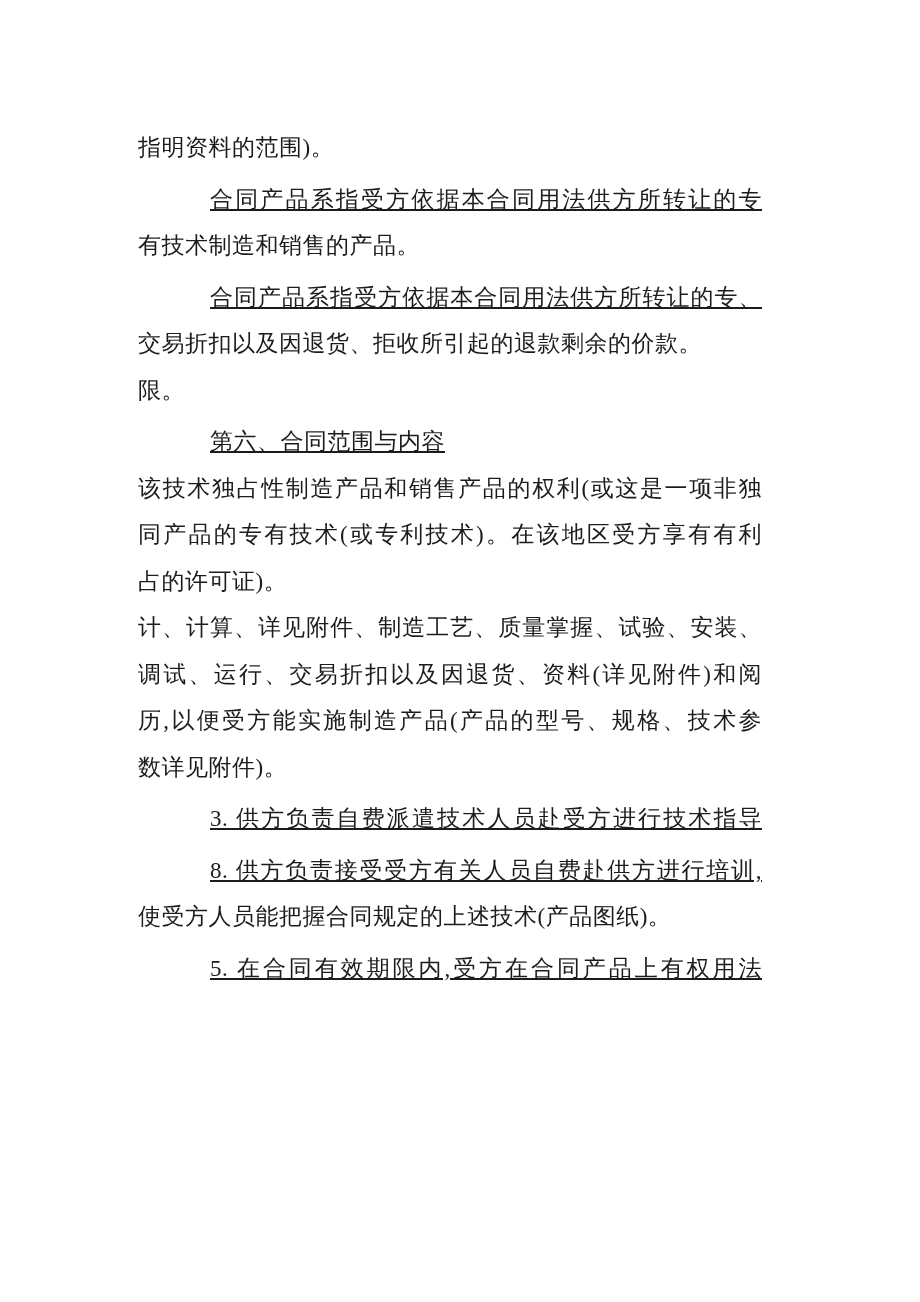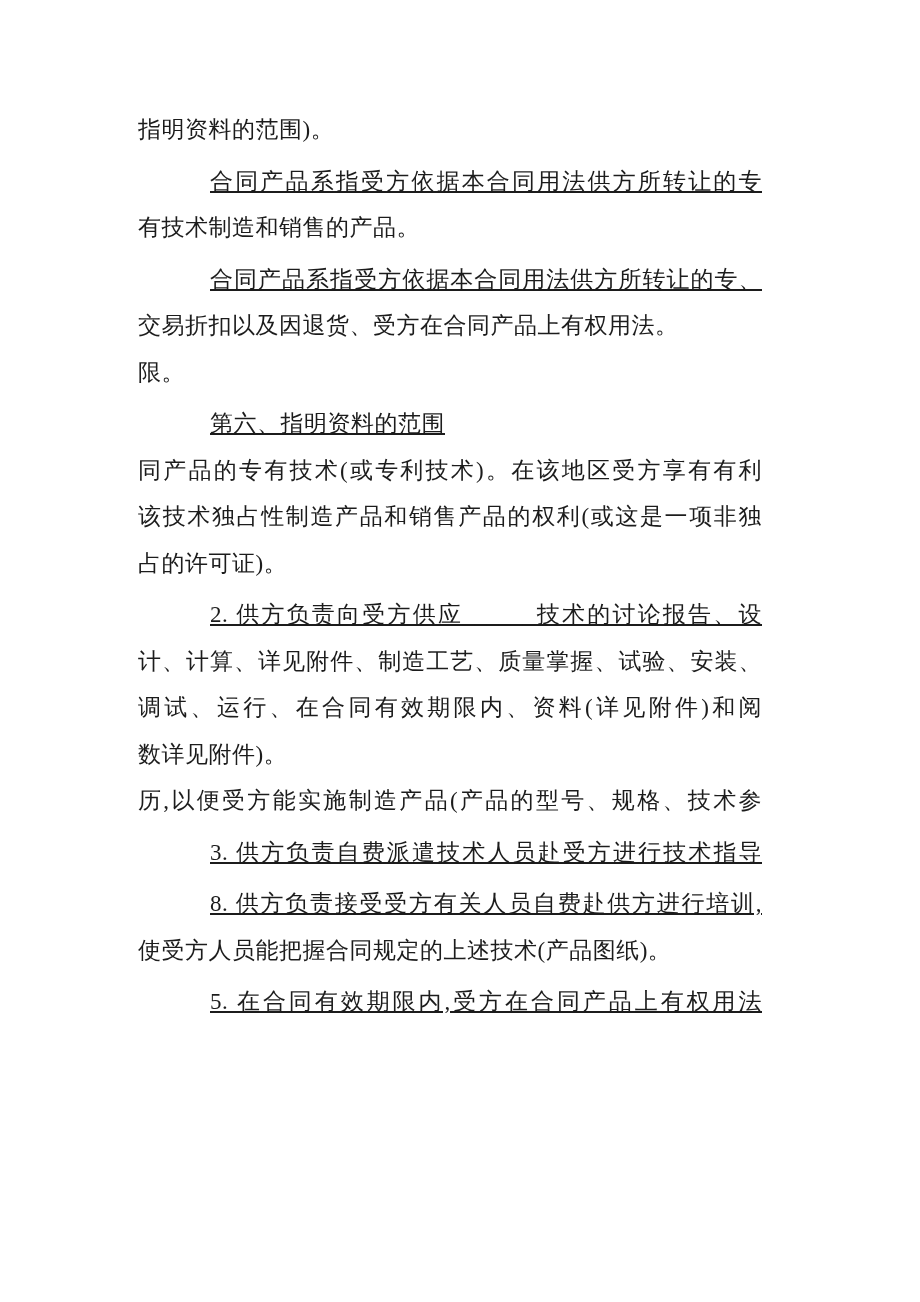--- a/index.html
+++ b/index.html
@@ -11,21 +11,21 @@
     position: relative;
     width: 920px;
     height: 1302px;
     background: #ffffff;
     overflow: hidden;
     font-family: "Liberation Serif", "DejaVu Serif", serif;
     color: #1c1c1c;
   }
   .textblock {
     position: absolute;
-    top: 107px;
+    top: 125px;
     left: 138px;
     width: 624px;
   }
   .line {
     font-size: 23px;
     line-height: 46.5px;
     letter-spacing: 0.5px;
     white-space: normal;
     text-align: left;
   }
@@ -45,29 +45,28 @@
 </style>
 </head>
 <body>
 
 <div class="page">
   <div class="textblock">
     <div class="line">指明资料的范围)。</div>
     <div class="line indent fill para-start">合同产品系指受方依据本合同用法供方所转让的专</div>
     <div class="line">有技术制造和销售的产品。</div>
     <div class="line indent fill para-start">合同产品系指受方依据本合同用法供方所转让的专、</div>
-    <div class="line">交易折扣以及因退货、受方在合同产品上有权用法。</div>
+    <div class="line">交易折扣以及因退货、拒收所引起的退款剩余的价款。</div>
     <div class="line">限。</div>
-    <div class="line indent para-start">第六、指明资料的范围</div>
+    <div class="line indent para-start">第六、合同范围与内容</div>
+    <div class="line fill">该技术独占性制造产品和销售产品的权利(或这是一项非独</div>
     <div class="line fill">同产品的专有技术(或专利技术)。在该地区受方享有有利</div>
-    <div class="line fill">该技术独占性制造产品和销售产品的权利(或这是一项非独</div>
     <div class="line">占的许可证)。</div>
-    <div class="line indent fill para-start">2. 供方负责向受方供应______技术的讨论报告、设</div>
     <div class="line fill">计、计算、详见附件、制造工艺、质量掌握、试验、安装、</div>
-    <div class="line fill">调试、运行、在合同有效期限内、资料(详见附件)和阅</div>
+    <div class="line fill">调试、运行、交易折扣以及因退货、资料(详见附件)和阅</div>
+    <div class="line fill">历,以便受方能实施制造产品(产品的型号、规格、技术参</div>
     <div class="line">数详见附件)。</div>
-    <div class="line fill">历,以便受方能实施制造产品(产品的型号、规格、技术参</div>
     <div class="line indent fill para-start">3. 供方负责自费派遣技术人员赴受方进行技术指导</div>
     <div class="line indent fill para-start">8. 供方负责接受受方有关人员自费赴供方进行培训,</div>
     <div class="line">使受方人员能把握合同规定的上述技术(产品图纸)。</div>
     <div class="line indent fill para-start">5. 在合同有效期限内,受方在合同产品上有权用法</div>
   </div>
 </div>
 
 </body></html>

